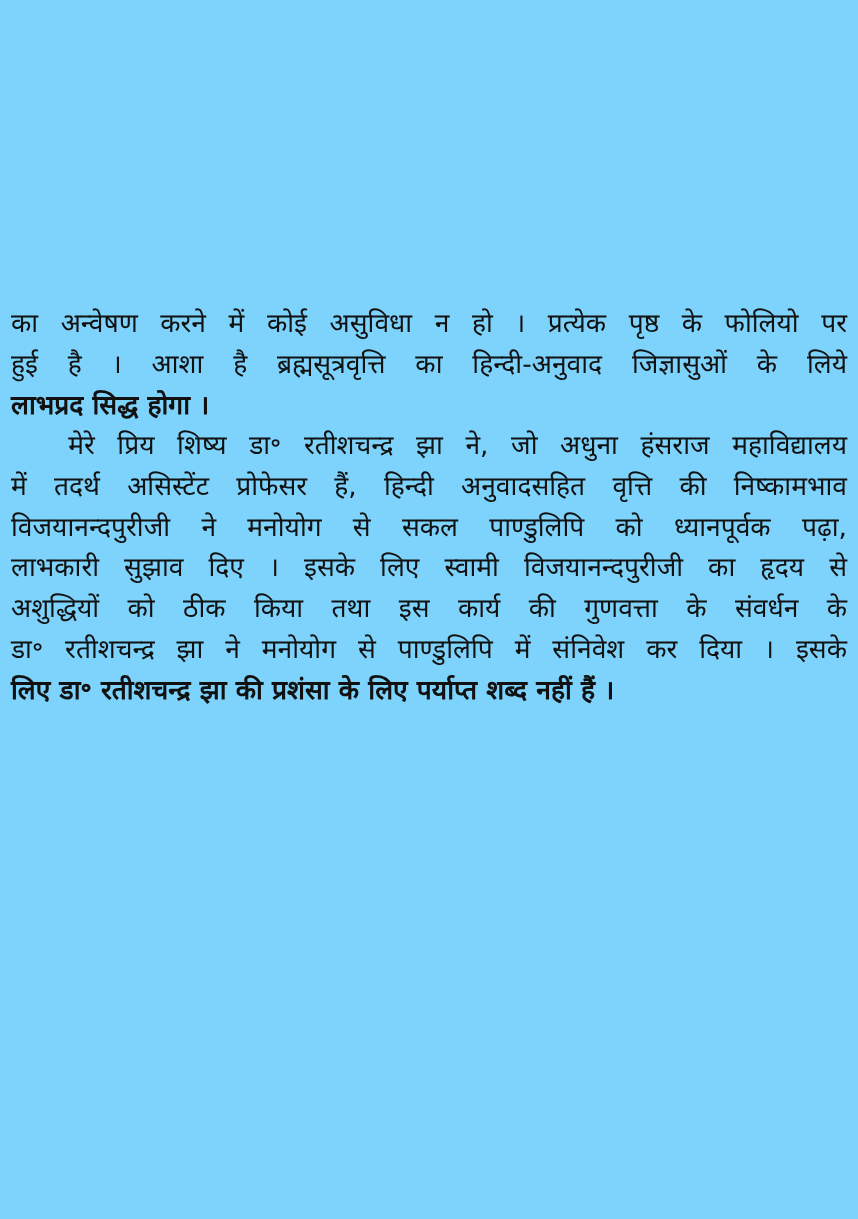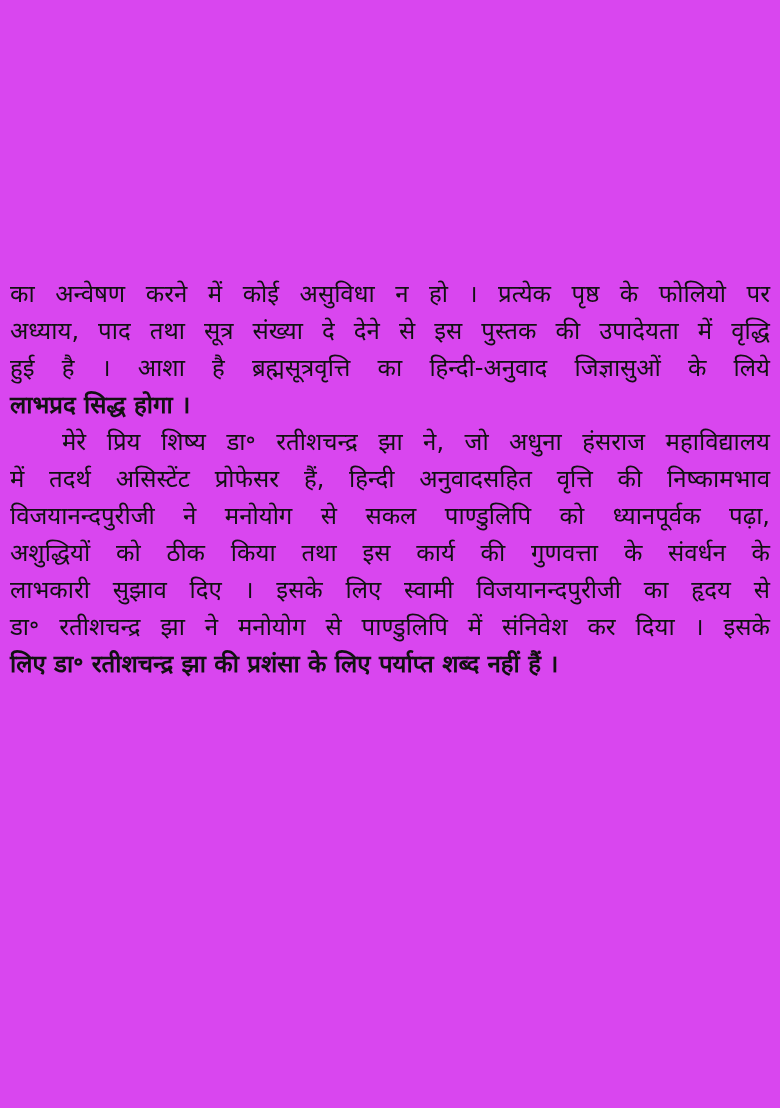--- a/index.html
+++ b/index.html
@@ -14,21 +14,21 @@
       overflow: hidden;
       font-family: "DejaVu Sans", sans-serif;
       color: #111111;
     }
     .page {
       position: absolute;
       left: 0;
       top: 0;
       width: 780px;
       height: 1108px;
-      background: #d946ef;
+      background: #7dd3fc;
     }
     .text-block {
       position: absolute;
       left: 10px;
       top: 276px;
       width: 760px;
     }
     .line {
       display: block;
       height: 37px;
@@ -48,29 +48,28 @@
     }
   </style>
 </head>
 <body>
 
 <div class="page">
   <div class="text-block">
 
     <div>
       <span class="line">का अन्वेषण करने में कोई असुविधा न हो । प्रत्येक पृष्ठ के फोलियो पर</span>
-      <span class="line">अध्याय, पाद तथा सूत्र संख्या दे देने से इस पुस्तक की उपादेयता में वृद्धि</span>
       <span class="line">हुई है । आशा है ब्रह्मसूत्रवृत्ति का हिन्दी-अनुवाद जिज्ञासुओं के लिये</span>
       <span class="line last">लाभप्रद सिद्ध होगा ।</span>
     </div>
 
     <div>
       <span class="line indent">मेरे प्रिय शिष्य डा॰ रतीशचन्द्र झा ने, जो अधुना हंसराज महाविद्यालय</span>
       <span class="line">में तदर्थ असिस्टेंट प्रोफेसर हैं, हिन्दी अनुवादसहित वृत्ति की निष्कामभाव</span>
       <span class="line">विजयानन्दपुरीजी ने मनोयोग से सकल पाण्डुलिपि को ध्यानपूर्वक पढ़ा,</span>
+      <span class="line">लाभकारी सुझाव दिए । इसके लिए स्वामी विजयानन्दपुरीजी का हृदय से</span>
       <span class="line">अशुद्धियों को ठीक किया तथा इस कार्य की गुणवत्ता के संवर्धन के</span>
-      <span class="line">लाभकारी सुझाव दिए । इसके लिए स्वामी विजयानन्दपुरीजी का हृदय से</span>
       <span class="line">डा॰ रतीशचन्द्र झा ने मनोयोग से पाण्डुलिपि में संनिवेश कर दिया । इसके</span>
       <span class="line last">लिए डा॰ रतीशचन्द्र झा की प्रशंसा के लिए पर्याप्त शब्द नहीं हैं ।</span>
     </div>
 
   </div>
 </div>
 
 </body></html>

